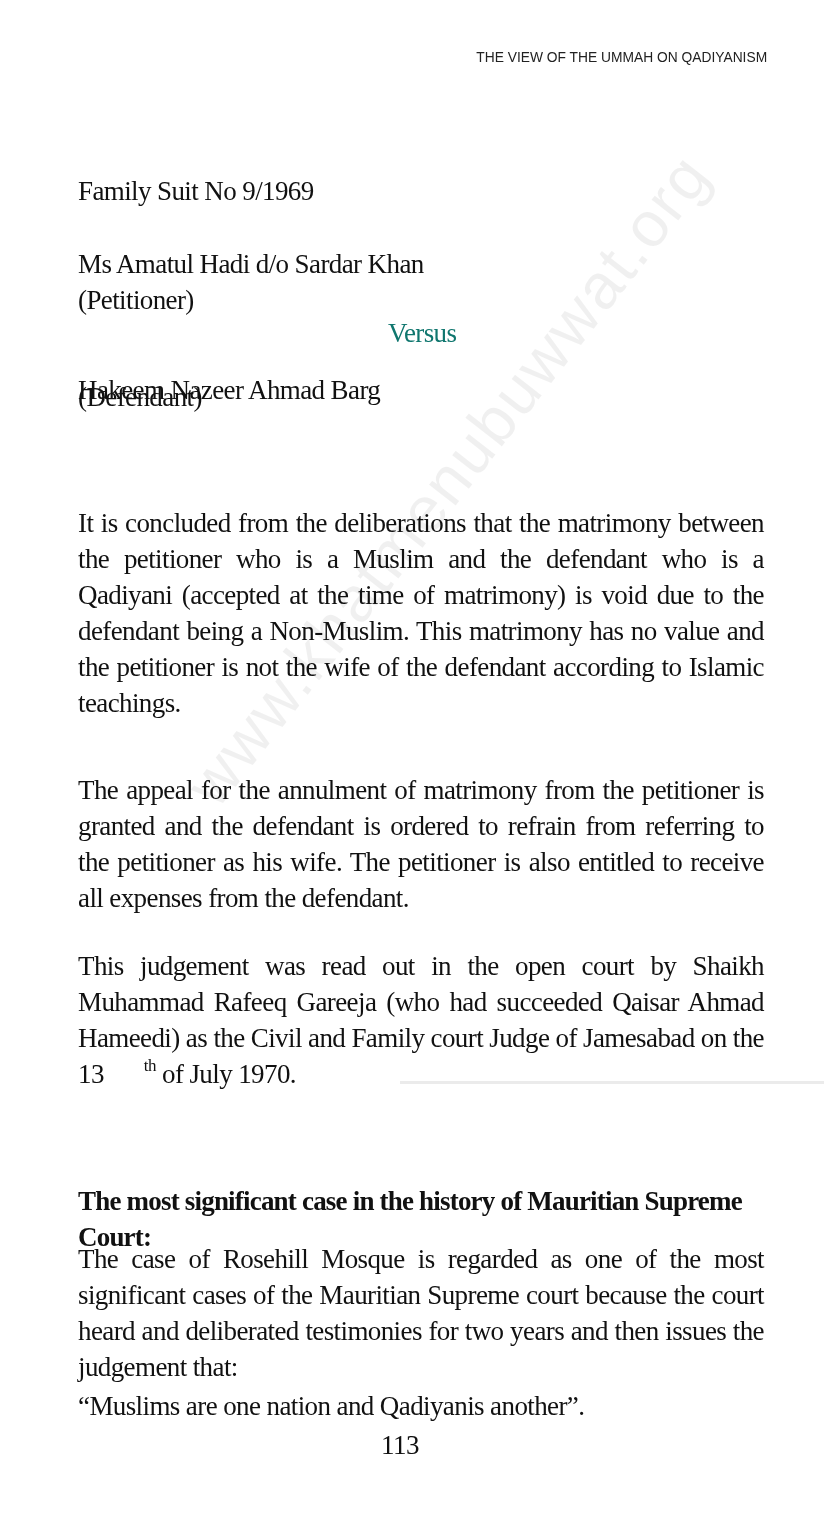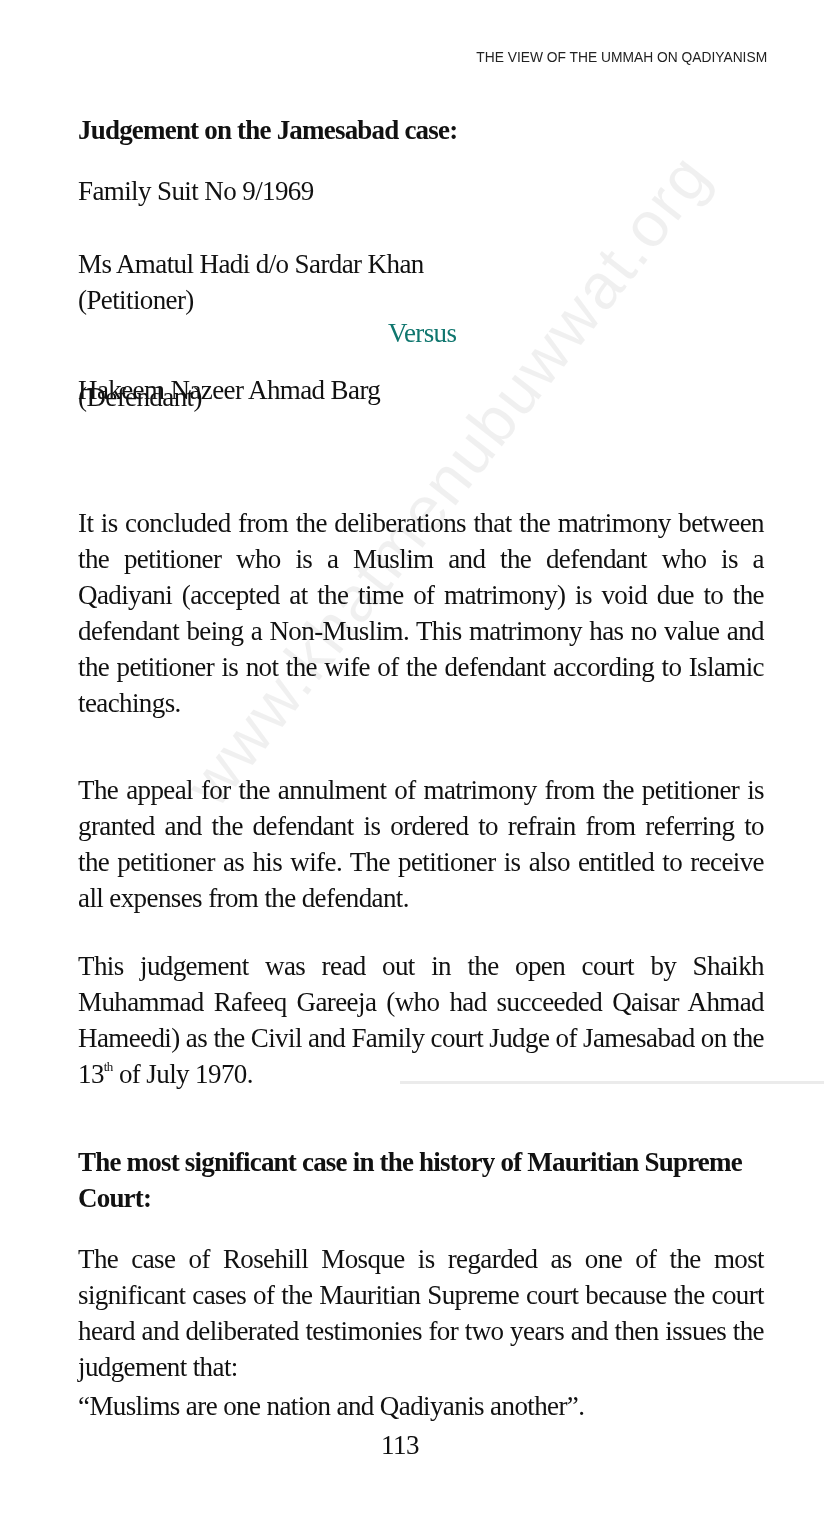--- a/index.html
+++ b/index.html
@@ -16,46 +16,45 @@
   .cond { letter-spacing: -0.6px; }
   .h { font-weight: bold; font-size: 27px; letter-spacing: -0.8px; }
   .just { text-align: justify; text-align-last: left; }
   .versus { position: absolute; left: 388px; top: 318px; font-family: "Liberation Serif", serif; font-size: 27px; color:#0f766e; letter-spacing:-0.6px;}
   .pnum { position: absolute; left: 0; width: 800px; top: 1430px; text-align: center;
     font-family: "Liberation Serif", serif; font-size: 27px; color: #111; letter-spacing:-0.5px; }
   .rule { position: absolute; left: 400px; top: 1081px; width: 424px; height: 3px; background: #ebebeb; }
   .watermark { position: absolute; left: 200px; top: 760px; width: 700px;
     font-family: "Liberation Sans", sans-serif; font-size: 64px; color: rgba(0,0,0,0.06);
     transform: rotate(-52deg); transform-origin: left center; white-space: nowrap; letter-spacing: 2px; }
-  sup { font-size: 13px; line-height: 0; vertical-align: 12px; }
+  sup { font-size: 17px; line-height: 0; vertical-align: 12px; margin-left: 40px; }
   p { margin: 0; }
 </style>
 </head>
 <body>
 
 <div class="page">
   <div class="watermark">www.khatmenubuwwat.org</div>
 
   <div class="running-header">THE VIEW OF THE UMMAH ON QADIYANISM</div>
 
-  <div class="txt h" style="top:112px;">Judgement on the Jamesabad case:</div>
   <div class="txt cond" style="top:173px;">Family Suit No 9/1969</div>
 
   <div class="txt cond" style="top:246px;">Ms Amatul Hadi d/o Sardar Khan</div>
   <div class="txt cond" style="top:282px;">(Petitioner)</div>
   <div class="versus">Versus</div>
   <div class="txt cond" style="top:372px;">Hakeem Nazeer Ahmad Barg</div>
   <div class="txt cond" style="top:379px;">(Defendant)</div>
 
   <p class="txt cond just" style="top:772px;">The appeal for the annulment of matrimony from the petitioner is granted and the defendant is ordered to refrain from referring to the petitioner as his wife. The petitioner is also entitled to receive all expenses from the defendant.</p>
   <p class="txt cond just" style="top:505px;">It is concluded from the deliberations that the matrimony between the petitioner who is a Muslim and the defendant who is a Qadiyani (accepted at the time of matrimony) is void due to the defendant being a Non-Muslim. This matrimony has no value and the petitioner is not the wife of the defendant according to Islamic teachings.</p>
 
   <p class="txt cond just" style="top:948px;"><span>This judgement was read out in the open court by Shaikh Muhammad Rafeeq Gareeja (who had succeeded Qaisar Ahmad Hameedi) as the Civil and Family court Judge of Jamesabad on the</span> <span>13</span><sup>th</sup><span> of July 1970.</span></p>
 
   <div class="rule"></div>
 
-  <div class="txt h" style="top:1144px;">The most significant case in the history of Mauritian Supreme Court:</div>
+  <div class="txt h" style="top:1183px;">The most significant case in the history of Mauritian Supreme Court:</div>
 
   <p class="txt cond just" style="top:1241px;">The case of Rosehill Mosque is regarded as one of the most significant cases of the Mauritian Supreme court because the court heard and deliberated testimonies for two years and then issues the judgement that:</p>
   <div class="txt cond" style="top:1388px;">“Muslims are one nation and Qadiyanis another”.</div>
 
   <div class="pnum">113</div>
 </div>
 
 </body></html>

